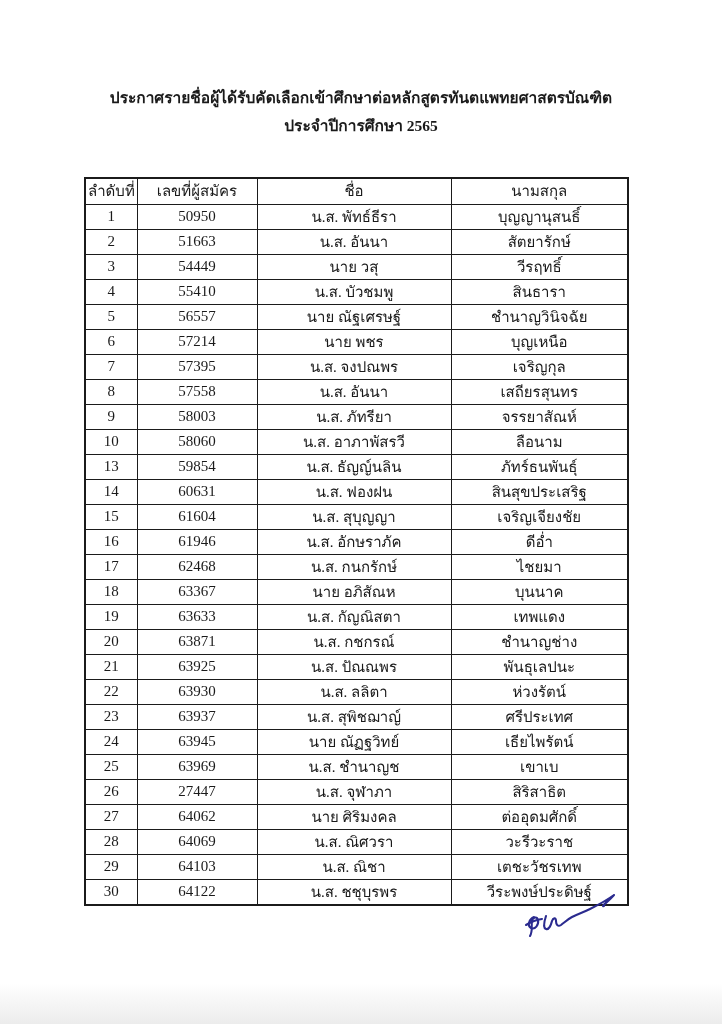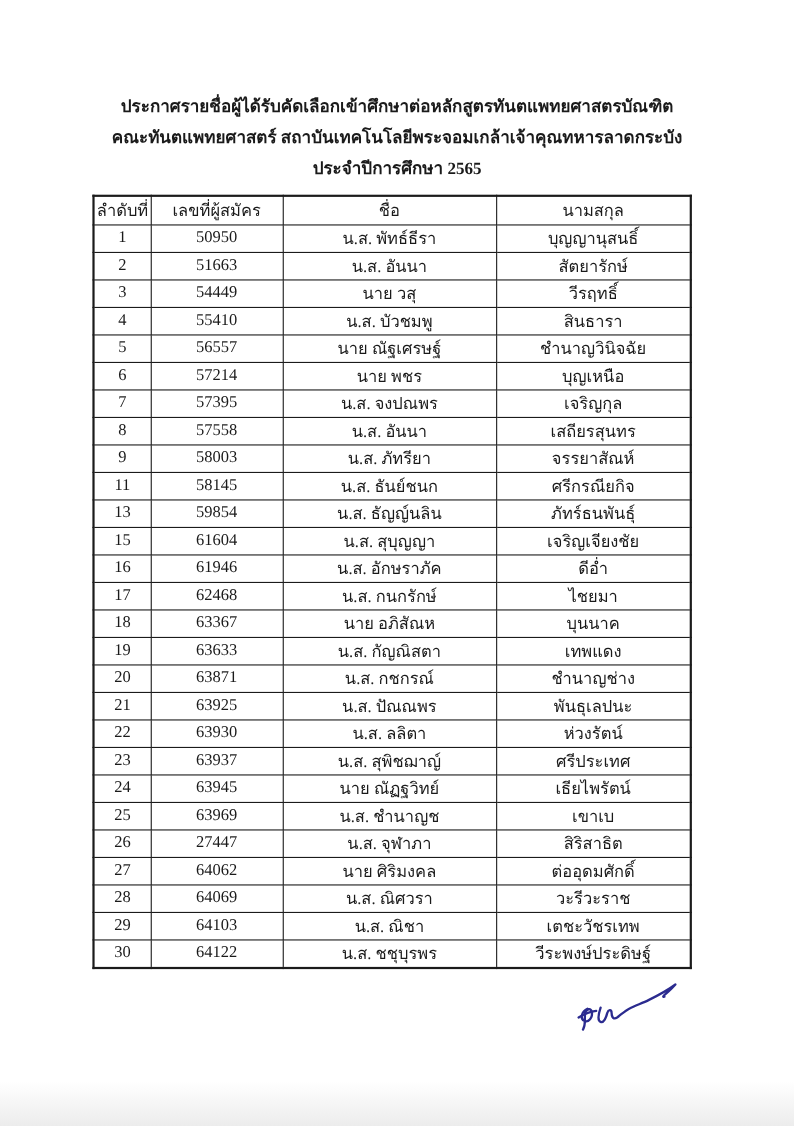--- a/index.html
+++ b/index.html
@@ -54,21 +54,20 @@
     width:120px;height:60px;
   }
 </style>
 </head>
 <body>
 
 <div class="page">
 
   <div class="title-block">
     <div class="title-line">ประกาศรายชื่อผู้ได้รับคัดเลือกเข้าศึกษาต่อหลักสูตรทันตแพทยศาสตรบัณฑิต</div>
-    <div class="title-line">คณะทันตแพทยศาสตร์ สถาบันเทคโนโลยีพระจอมเกล้าเจ้าคุณทหารลาดกระบัง</div>
     <div class="title-line">ประจำปีการศึกษา 2565</div>
   </div>
 
   <table class="roster">
     <colgroup>
       <col style="width:52px">
       <col style="width:120px">
       <col style="width:194px">
       <col style="width:177px">
     </colgroup>
@@ -138,36 +137,42 @@
           <td class="c-left">เสถียรสุนทร</td>
         </tr>
 
         <tr>
           <td class="c-center">9</td>
           <td class="c-center">58003</td>
           <td class="c-left">น.ส. ภัทรียา</td>
           <td class="c-left">จรรยาสัณห์</td>
         </tr>
 
-
-        <tr>
-          <td class="c-center">11</td>
-          <td class="c-center">58145</td>
-          <td class="c-left">น.ส. ธันย์ชนก</td>
-          <td class="c-left">ศรีกรณียกิจ</td>
-        </tr>
+        <tr>
+          <td class="c-center">10</td>
+          <td class="c-center">58060</td>
+          <td class="c-left">น.ส. อาภาพัสรวี</td>
+          <td class="c-left">ลือนาม</td>
+        </tr>
+
 
 
         <tr>
           <td class="c-center">13</td>
           <td class="c-center">59854</td>
           <td class="c-left">น.ส. ธัญญ์นลิน</td>
           <td class="c-left">ภัทร์ธนพันธุ์</td>
         </tr>
 
+        <tr>
+          <td class="c-center">14</td>
+          <td class="c-center">60631</td>
+          <td class="c-left">น.ส. ฟองฝน</td>
+          <td class="c-left">สินสุขประเสริฐ</td>
+        </tr>
 
         <tr>
           <td class="c-center">15</td>
           <td class="c-center">61604</td>
           <td class="c-left">น.ส. สุบุญญา</td>
           <td class="c-left">เจริญเจียงชัย</td>
         </tr>
 
         <tr>
           <td class="c-center">16</td>

